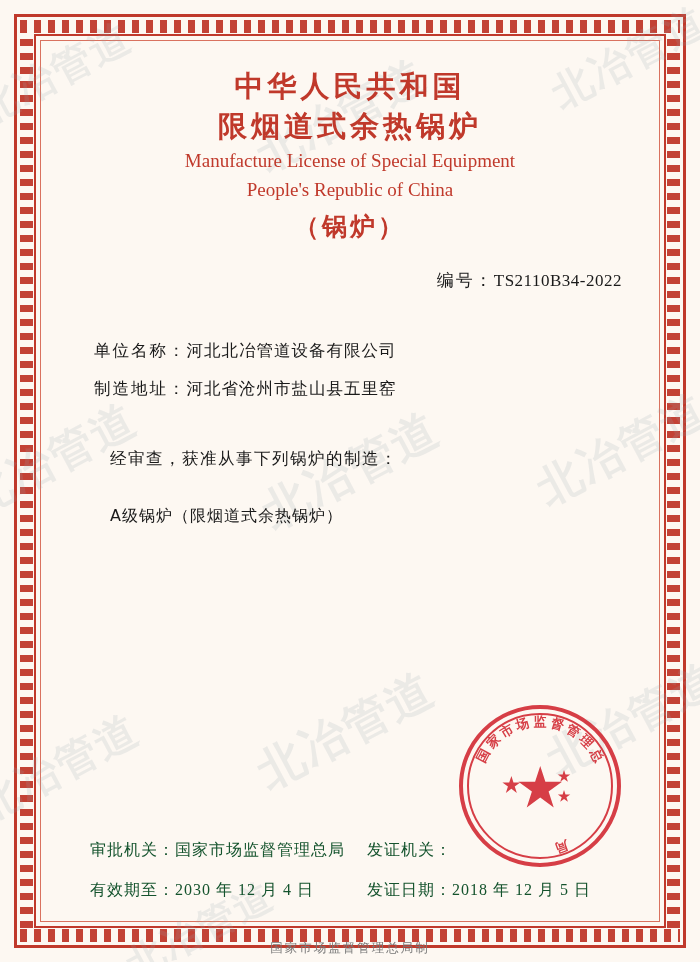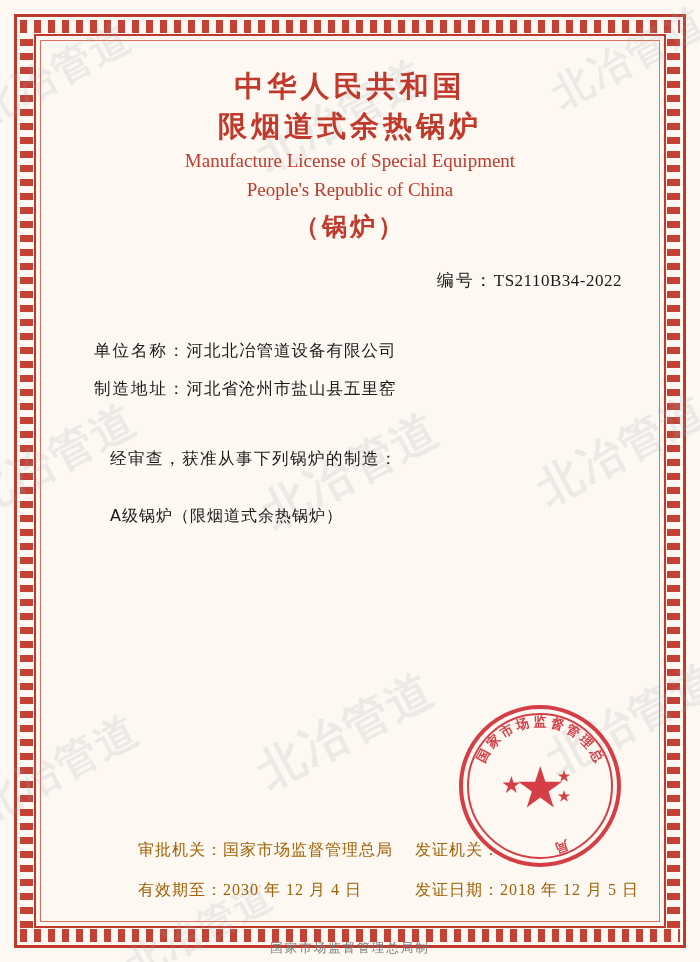--- a/index.html
+++ b/index.html
@@ -181,25 +181,24 @@
   .footer-grid {
     display: flex;
     padding-left: 34px;
   }
   .footer-col {
     width: 50%;
   }
   .footer-row {
     font-family: "DejaVu Sans", sans-serif;
     font-size: 16px;
-    color: #a16207;
+    color: #14532d;
     line-height: 40px;
     letter-spacing: 1px;
     white-space: nowrap;
-    margin-left: 48px;
   }
   .footer-row .num { font-family: "Liberation Serif", serif; }
 
   .issuer-note {
     position: absolute;
     left: 0;
     right: 0;
     bottom: 5px;
     text-align: center;
     font-family: "DejaVu Sans", sans-serif;

